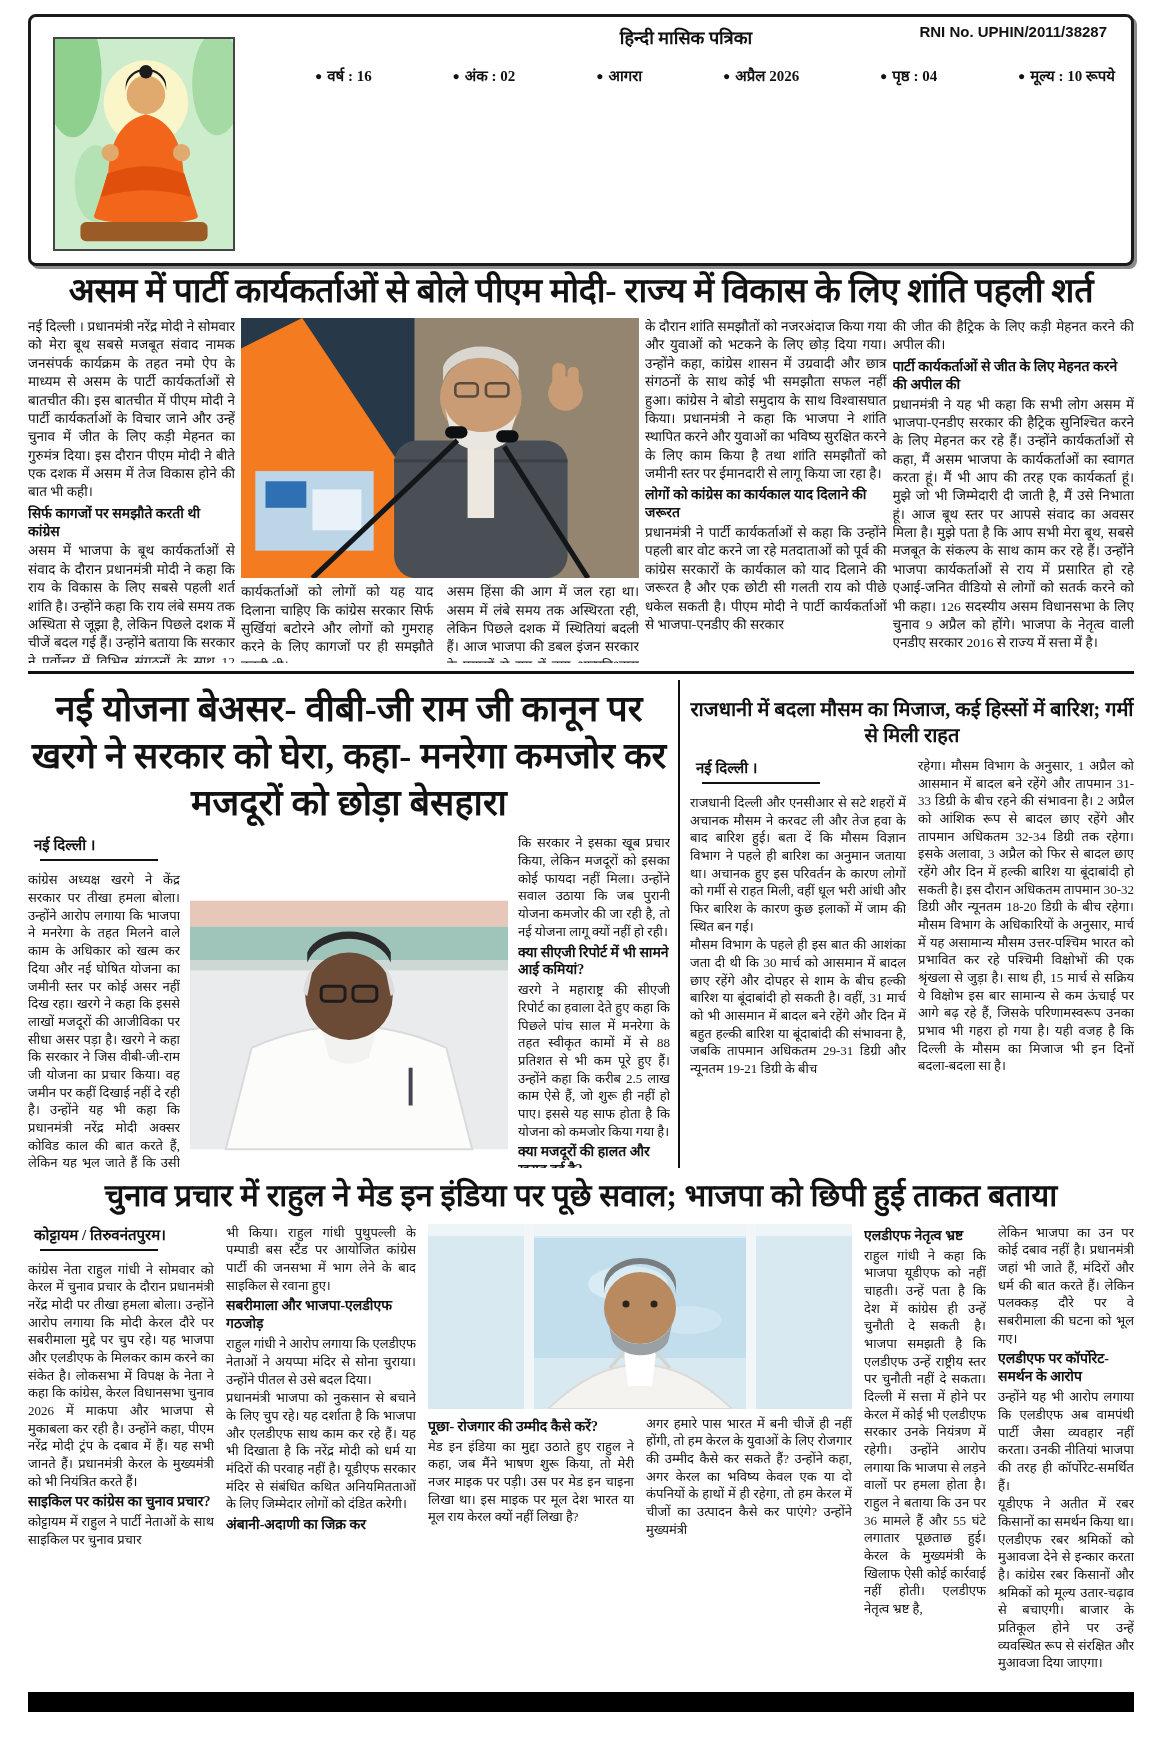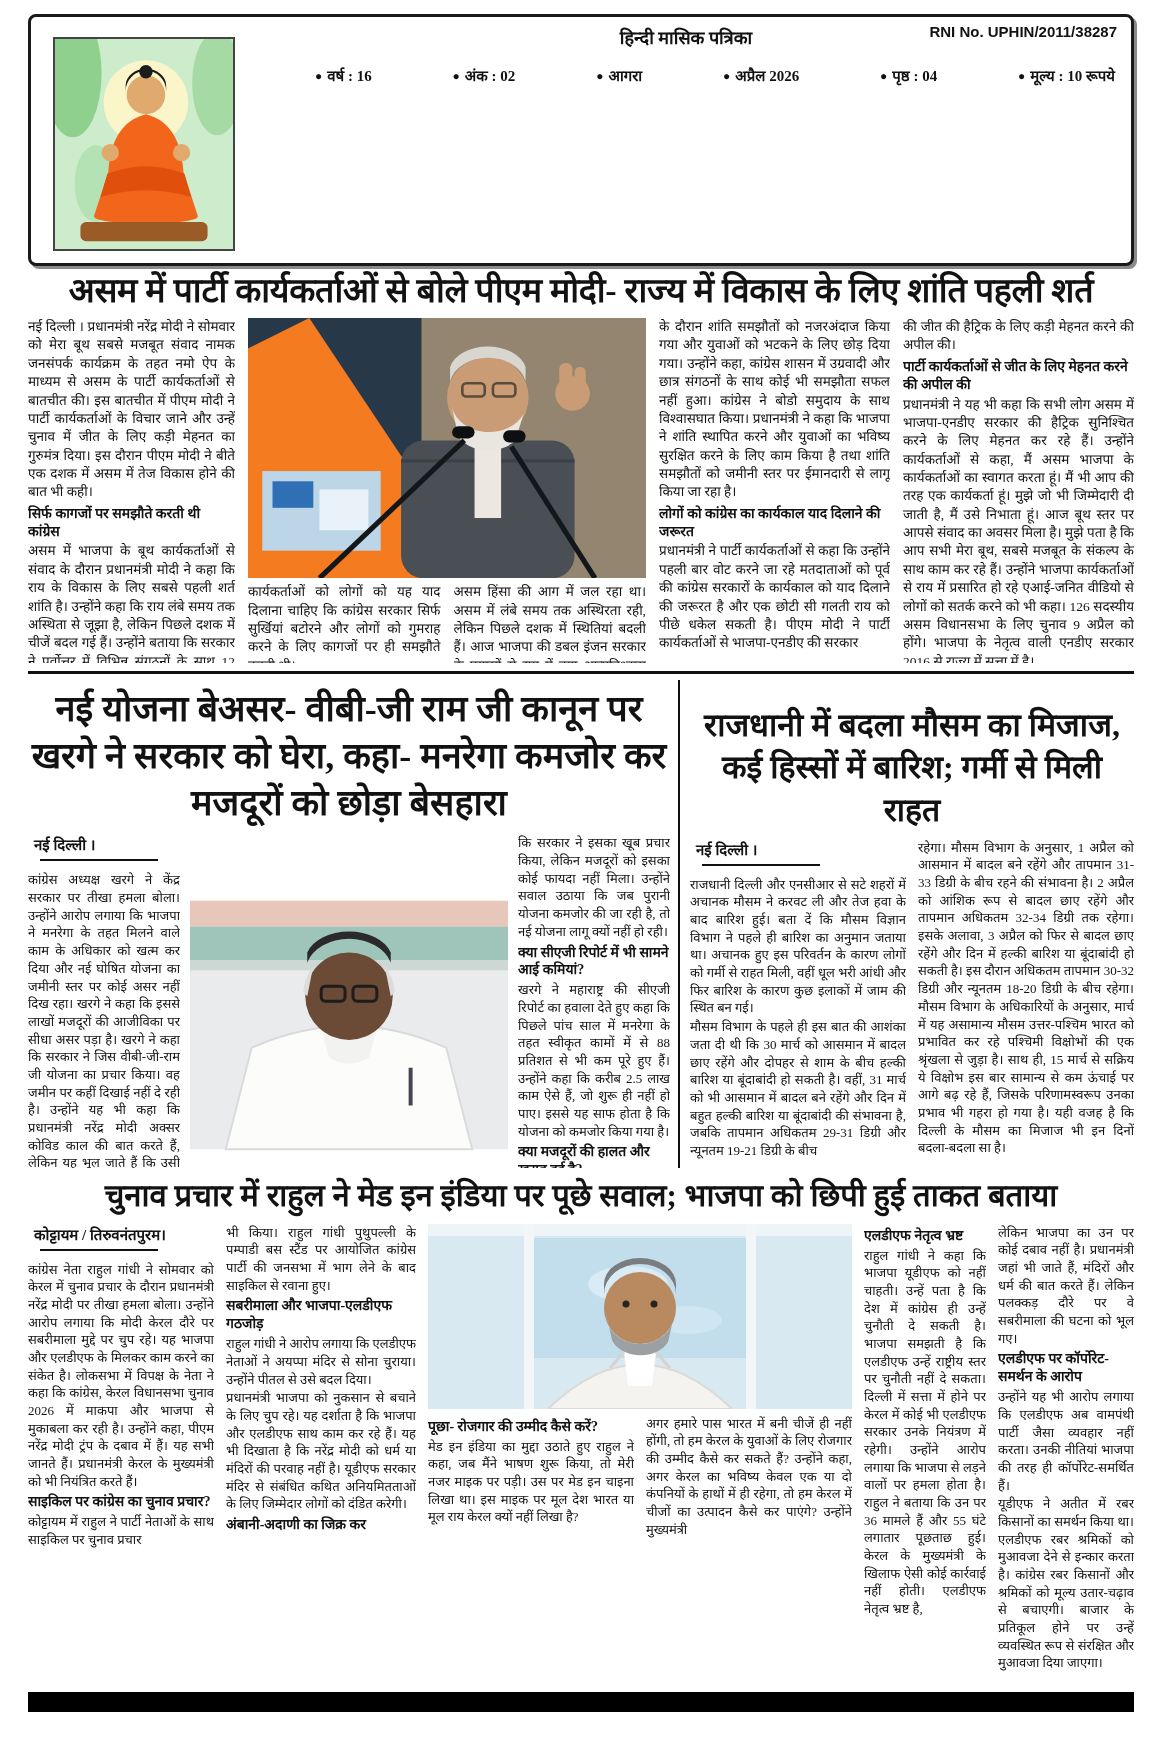--- a/index.html
+++ b/index.html
@@ -3,21 +3,21 @@
 <meta charset="utf-8">
 <style>
   * { margin:0; padding:0; box-sizing:border-box; }
   html,body { background:#ffffff; }
   .page { width:1162px; height:1745px; background:#fff; position:relative;
           font-family:"Liberation Serif", serif; color:#121212;
           padding:14px 28px 0; overflow:hidden; }
   
   .masthead { position:relative; border:3px solid #1a1a1a; border-radius:8px;
               box-shadow:3px 3px 0 #8a8a8a; height:252px; padding:8px 14px; margin-bottom:6px; background:#fff; }
-  .rni { position:absolute; top:6px; right:14px; font-weight:bold; font-size:15px;
+  .rni { position:absolute; top:6px; right:24px; font-weight:bold; font-size:15px;
          font-family:"Liberation Sans", sans-serif; }
   .buddha-box { position:absolute; left:22px; top:20px; width:182px; height:214px;
                 border:2px solid #444; background:#cdeccc; }
   .buddha-box svg { display:block; width:100%; height:100%; }
   .mast-center { margin-left:210px; text-align:center; }
   .mast-title { font-size:97px; font-weight:bold; line-height:1.25; letter-spacing:1px; margin-top:8px; }
   .mast-sub { font-size:18px; font-weight:bold; margin-top:0px; }
   .issue-bar { display:flex; justify-content:space-between; margin:16px 2px 0 60px; font-size:15px; font-weight:bold; }
   .info-item { white-space:nowrap; }
   .info-item .bullet { margin-right:5px; font-size:12px; vertical-align:1px; }
@@ -25,37 +25,37 @@
   .col { flex:1; font-size:13.5px; line-height:1.36; text-align:justify; overflow:hidden; }
   .col .body { margin-bottom:1px; }
   .col .sub { font-weight:bold; font-size:14px; line-height:1.28; margin:3px 0 2px; text-align:left; }
   .photo { width:100%; display:block; }
   .dateline { font-weight:bold; font-size:15px; padding-left:6px; margin-bottom:10px; }
   .dateline-rule { width:118px; height:2px; background:#111; margin:5px 0 0 6px; }
   .colwrap { display:flex; flex-direction:column; }
   
   .h-main { font-size:34px; font-weight:bold; text-align:center; line-height:1.12;
             margin:4px 0 8px; letter-spacing:-0.3px; }
-  .a1-body { display:flex; gap:13px; height:345px; overflow:hidden; }
+  .a1-body { display:flex; gap:6px; height:345px; overflow:hidden; }
   .a1-side { flex:0 0 207px; }
   .a1-mid { flex:0 0 398px; display:flex; flex-direction:column; }
   .a1-mid-cols { display:flex; gap:13px; margin-top:5px; flex:1; overflow:hidden; }
   hr.page-rule { border:none; border-top:3px solid #111; margin:8px 0 0; }
   
   .mid-row { display:flex; height:492px; overflow:hidden; margin-top:2px; }
   .a2 { flex:0 0 650px; padding-right:8px; }
   .vrule { flex:0 0 2px; background:#111; margin-top:4px; }
   .weather { flex:1; padding-left:10px; }
   .h-a2 { font-size:36px; font-weight:bold; text-align:center; line-height:1.3; margin:10px 0 8px; }
   .a2-body { display:flex; gap:10px; overflow:hidden; height:382px; }
   .a2-c1 { flex:0 0 152px; }
   .a2 .col { font-size:13px; }
   .a2-mid { flex:0 0 318px; display:flex; flex-direction:row; }
   .a2-mid-cols { display:flex; gap:10px; margin-top:4px; flex:1; overflow:hidden; }
-  .h-weather { font-size:32px; font-weight:bold; text-align:center; line-height:1.32; margin:28px 0 8px; }
+  .h-weather { font-size:20px; font-weight:bold; text-align:center; line-height:1.32; margin:20px 0 8px; }
   .weather-body { display:flex; gap:12px; overflow:hidden; height:390px; }
   .weather .col { font-size:13px; }
   
   .a4 { margin-top:4px; }
   .h-a4 { font-size:31px; font-weight:bold; text-align:center; line-height:1.15; margin:10px 0 10px; }
   .a4-body { display:flex; gap:12px; height:460px; overflow:hidden; }
   .a4-c1 { flex:0 0 186px; }
   .a4-c2 { flex:0 0 190px; }
   .a4-mid { flex:0 0 424px; display:flex; flex-direction:column; }
   .a4-mid-cols { display:flex; gap:12px; margin-top:6px; flex:1; overflow:hidden; }

